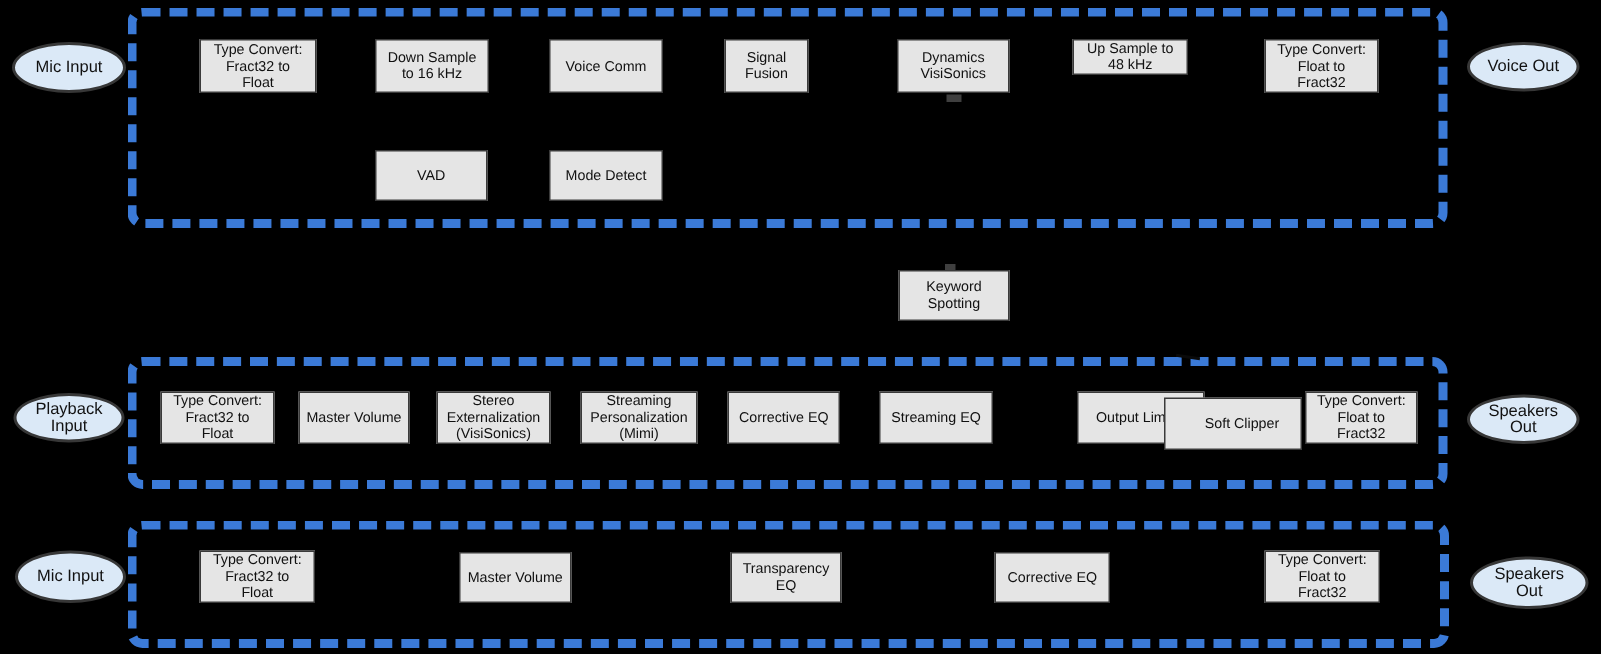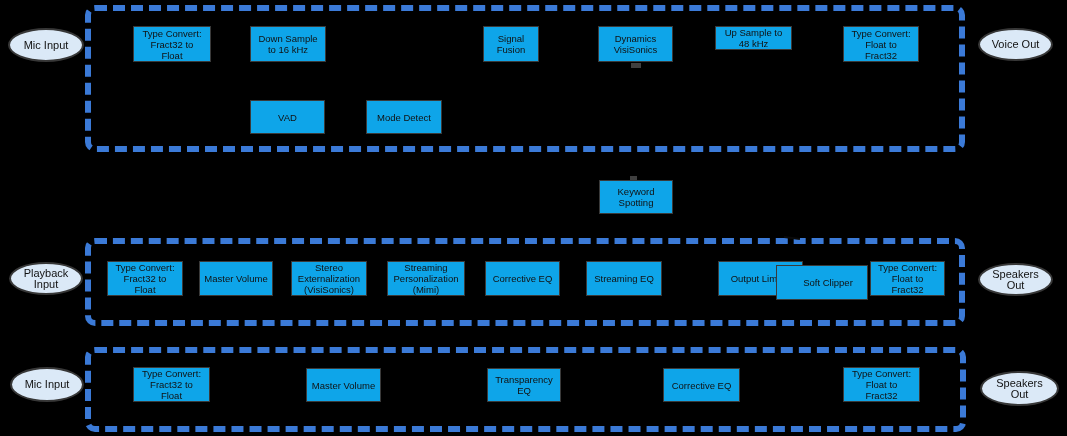--- a/index.html
+++ b/index.html
@@ -13,21 +13,21 @@
     font-family: "Liberation Sans", sans-serif;
     color: #111;
   }
   .group {
     position: absolute;
     border: 6px dashed #3b7ad7;
     border-radius: 10px;
   }
   .block {
     position: absolute;
-    background: #0ea5e9;
+    background: #e5e5e5;
     border: 1px solid #3a3a3a;
     display: flex;
     align-items: center;
     justify-content: center;
     text-align: center;
     font-size: 9.5px;
     line-height: 11px;
     white-space: pre-line;
     overflow: hidden;
   }
@@ -71,20 +71,21 @@
 Out</div>
   <div class="endpoint" style="left:10px; top:367px; width:74px; height:35px;">Mic Input</div>
   <div class="endpoint" style="left:980px; top:371px; width:79px; height:35px;">Speakers
 Out</div>
 
   <div class="block" style="left:133px; top:26px; width:78px; height:36px;">Type Convert:
 Fract32 to
 Float</div>
   <div class="block" style="left:250px; top:26px; width:76px; height:36px;">Down Sample
 to 16 kHz</div>
+  <div class="block" style="left:366px; top:26px; width:76px; height:36px;">Voice Comm</div>
   <div class="block" style="left:483px; top:26px; width:56px; height:36px;">Signal Fusion</div>
   <div class="block" style="left:598px; top:26px; width:75px; height:36px;">Dynamics
 VisiSonics</div>
   <div class="block" style="left:715px; top:26px; width:77px; height:24px;">Up Sample to
 48 kHz</div>
   <div class="block" style="left:843px; top:26px; width:76px; height:36px;">Type Convert:
 Float to
 Fract32</div>
 
   <div class="block" style="left:250px; top:100px; width:75px; height:34px;">VAD</div>

